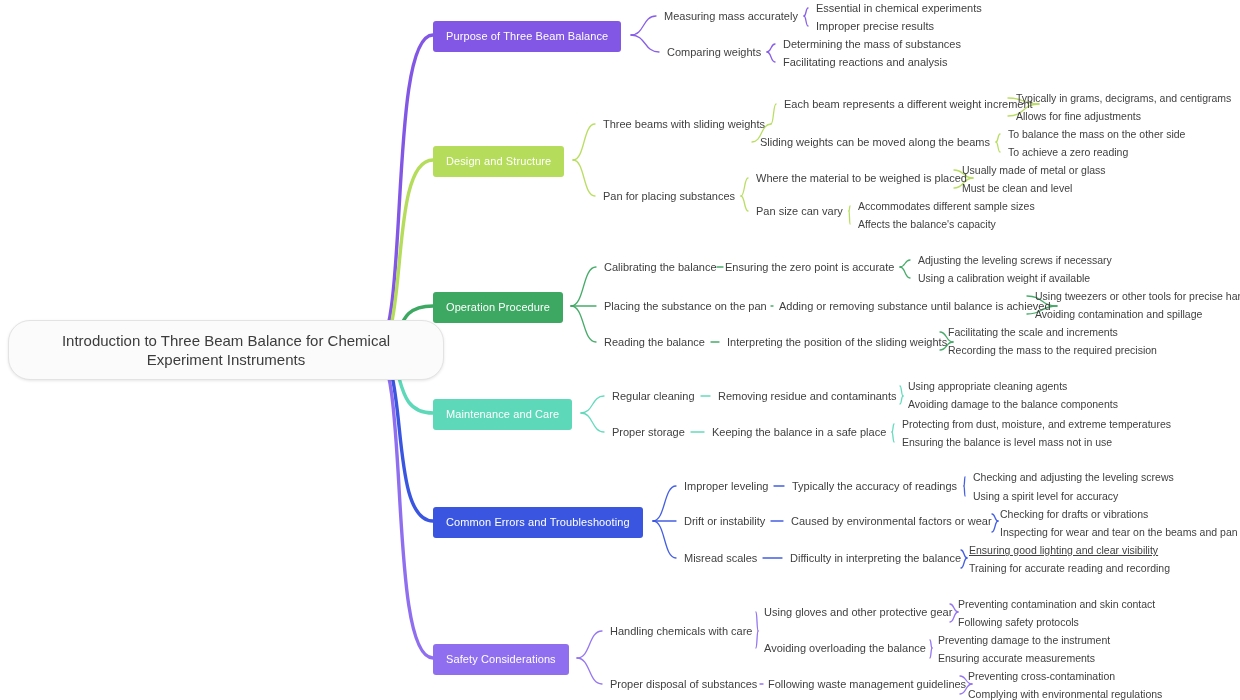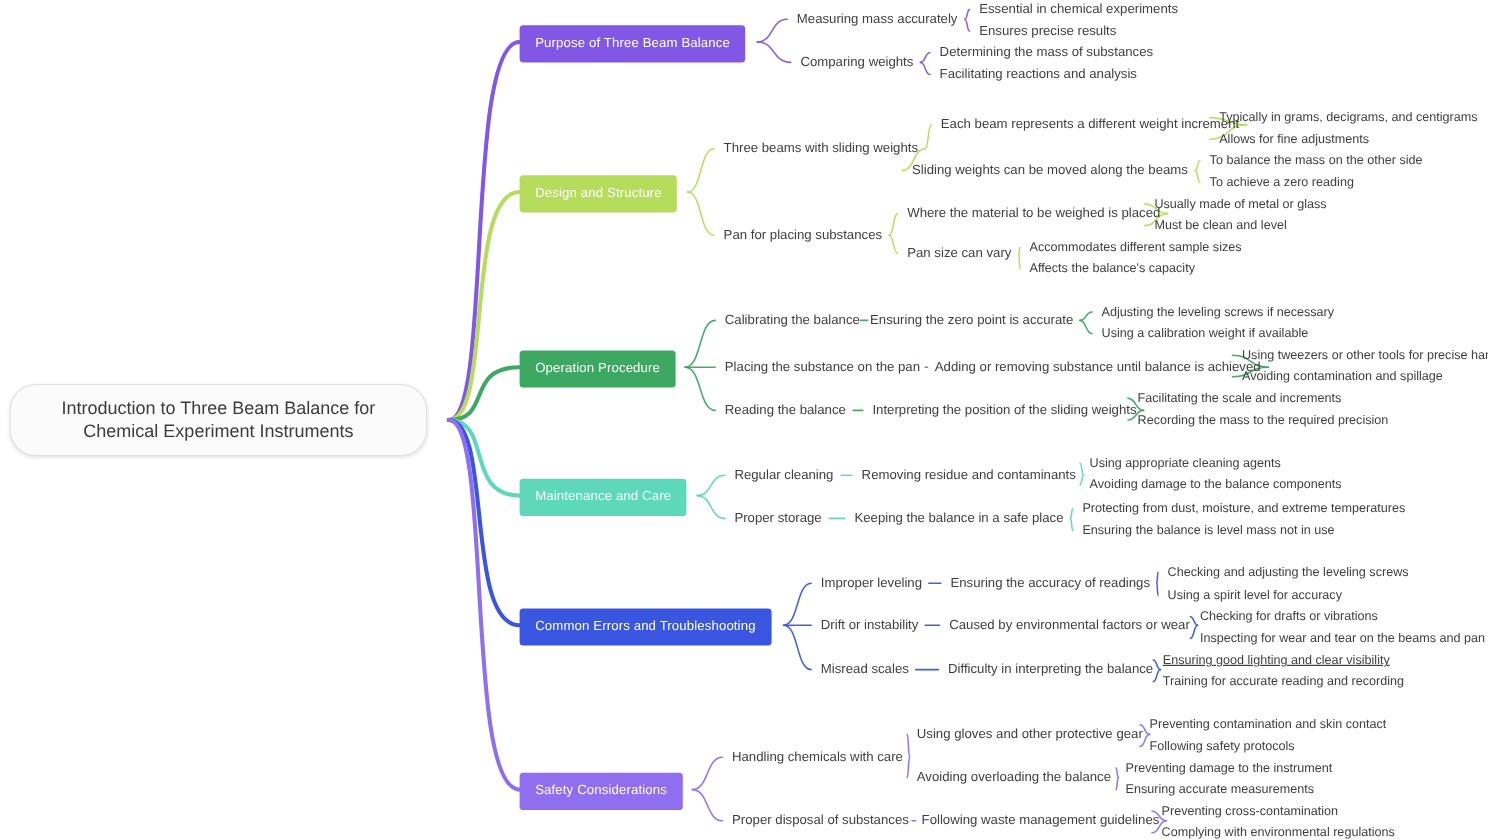--- a/index.html
+++ b/index.html
@@ -115,25 +115,25 @@
       <path d="M 758 631 C 756.9 631, 757.1 648, 756 648" fill="none" stroke="#8F6FF0" stroke-width="1.3" stroke-linecap="round" opacity="0.95"></path>
       <path d="M 958 612 C 953.6 612, 954.4 604, 950 604" fill="none" stroke="#8F6FF0" stroke-width="1.3" stroke-linecap="round" opacity="0.95"></path>
       <path d="M 958 612 C 953.6 612, 954.4 622, 950 622" fill="none" stroke="#8F6FF0" stroke-width="1.3" stroke-linecap="round" opacity="0.95"></path>
       <path d="M 932 648 C 930.9 648, 931.1 640, 930 640" fill="none" stroke="#8F6FF0" stroke-width="1.3" stroke-linecap="round" opacity="0.95"></path>
       <path d="M 932 648 C 930.9 648, 931.1 658, 930 658" fill="none" stroke="#8F6FF0" stroke-width="1.3" stroke-linecap="round" opacity="0.95"></path>
       <path d="M 763 684 C 761.35 684, 761.65 684, 760 684" fill="none" stroke="#8F6FF0" stroke-width="1.3" stroke-linecap="round" opacity="0.95"></path>
       <path d="M 972 684 C 965.4 684, 966.6 676, 960 676" fill="none" stroke="#8F6FF0" stroke-width="1.3" stroke-linecap="round" opacity="0.95"></path>
       <path d="M 972 684 C 965.4 684, 966.6 694, 960 694" fill="none" stroke="#8F6FF0" stroke-width="1.3" stroke-linecap="round" opacity="0.95"></path>
     </svg>
   <div id="node-layer">
-      <div class="node root" style="left: 8px; top: 320px; width: 348px;"><span>Introduction to Three Beam Balance for Chemical Experiment Instruments</span></div>
+      <div class="node root" style="left: 8px; top: 320px; width: 436px;"><span>Introduction to Three Beam Balance for Chemical Experiment Instruments</span></div>
       <div class="node topic" style="left: 433px; top: 21px; background: rgb(130, 87, 230);"><span>Purpose of Three Beam Balance</span></div>
       <div class="node sub" style="left: 664px; top: 9px;"><span>Measuring mass accurately</span></div>
       <div class="node sub" style="left: 816px; top: 1px;"><span>Essential in chemical experiments</span></div>
-      <div class="node sub" style="left: 816px; top: 19px;"><span>Ensures precise results</span></div>
+      <div class="node sub" style="left: 816px; top: 19px;"><span>Improper precise results</span></div>
       <div class="node sub" style="left: 667px; top: 45px;"><span>Comparing weights</span></div>
       <div class="node sub" style="left: 783px; top: 37px;"><span>Determining the mass of substances</span></div>
       <div class="node sub" style="left: 783px; top: 55px;"><span>Facilitating reactions and analysis</span></div>
       <div class="node topic" style="left: 433px; top: 146px; background: rgb(181, 220, 90);"><span>Design and Structure</span></div>
       <div class="node sub" style="left: 603px; top: 117px;"><span>Three beams with sliding weights</span></div>
       <div class="node sub" style="left: 784px; top: 97px;"><span>Each beam represents a different weight increment</span></div>
       <div class="node leaf" style="left: 1016px; top: 92px;"><span>Typically in grams, decigrams, and centigrams</span></div>
       <div class="node leaf" style="left: 1016px; top: 110px;"><span>Allows for fine adjustments</span></div>
       <div class="node sub" style="left: 760px; top: 135px;"><span>Sliding weights can be moved along the beams</span></div>
       <div class="node leaf" style="left: 1008px; top: 128px;"><span>To balance the mass on the other side</span></div>
@@ -162,21 +162,21 @@
       <div class="node sub" style="left: 612px; top: 389px;"><span>Regular cleaning</span></div>
       <div class="node sub" style="left: 718px; top: 389px;"><span>Removing residue and contaminants</span></div>
       <div class="node leaf" style="left: 908px; top: 380px;"><span>Using appropriate cleaning agents</span></div>
       <div class="node leaf" style="left: 908px; top: 398px;"><span>Avoiding damage to the balance components</span></div>
       <div class="node sub" style="left: 612px; top: 425px;"><span>Proper storage</span></div>
       <div class="node sub" style="left: 712px; top: 425px;"><span>Keeping the balance in a safe place</span></div>
       <div class="node leaf" style="left: 902px; top: 418px;"><span>Protecting from dust, moisture, and extreme temperatures</span></div>
       <div class="node leaf" style="left: 902px; top: 436px;"><span>Ensuring the balance is level mass not in use</span></div>
       <div class="node topic" style="left: 433px; top: 507px; background: rgb(58, 86, 224);"><span>Common Errors and Troubleshooting</span></div>
       <div class="node sub" style="left: 684px; top: 479px;"><span>Improper leveling</span></div>
-      <div class="node sub" style="left: 792px; top: 479px;"><span>Ensuring the accuracy of readings</span></div>
+      <div class="node sub" style="left: 792px; top: 479px;"><span>Typically the accuracy of readings</span></div>
       <div class="node leaf" style="left: 973px; top: 471px;"><span>Checking and adjusting the leveling screws</span></div>
       <div class="node leaf" style="left: 973px; top: 490px;"><span>Using a spirit level for accuracy</span></div>
       <div class="node sub" style="left: 684px; top: 514px;"><span>Drift or instability</span></div>
       <div class="node sub" style="left: 791px; top: 514px;"><span>Caused by environmental factors or wear</span></div>
       <div class="node leaf" style="left: 1000px; top: 508px;"><span>Checking for drafts or vibrations</span></div>
       <div class="node leaf" style="left: 1000px; top: 526px;"><span>Inspecting for wear and tear on the beams and pan</span></div>
       <div class="node sub" style="left: 684px; top: 551px;"><span>Misread scales</span></div>
       <div class="node sub" style="left: 790px; top: 551px;"><span>Difficulty in interpreting the balance</span></div>
       <div class="node leaf" style="left: 969px; top: 544px; text-decoration: underline;"><span>Ensuring good lighting and clear visibility</span></div>
       <div class="node leaf" style="left: 969px; top: 562px;"><span>Training for accurate reading and recording</span></div>

